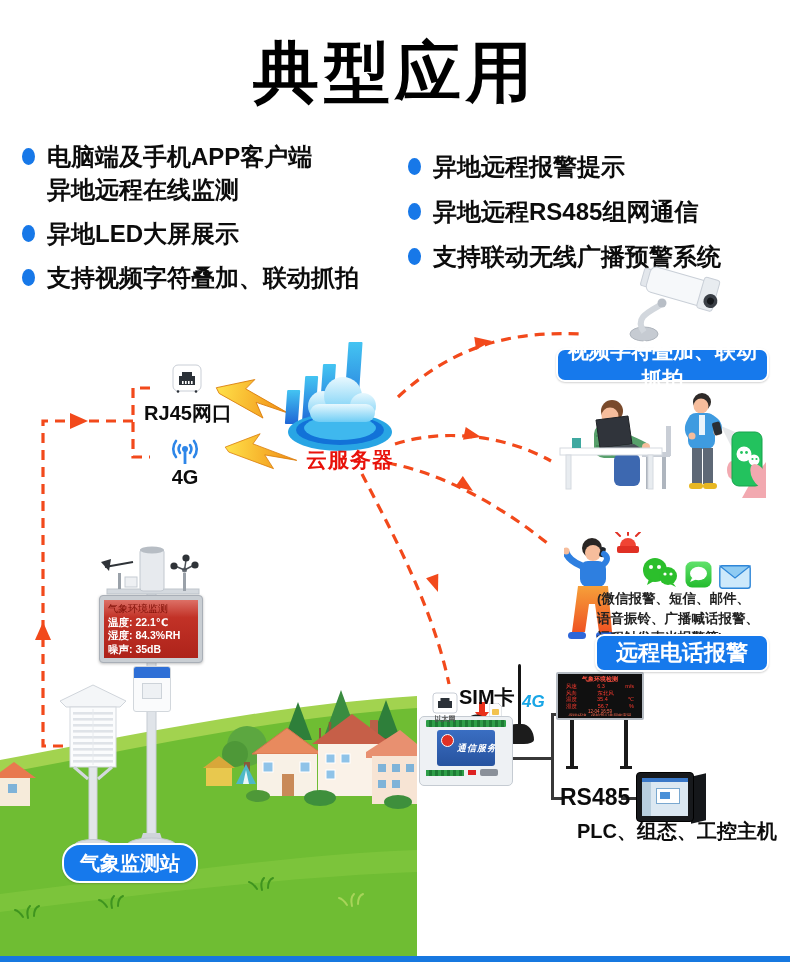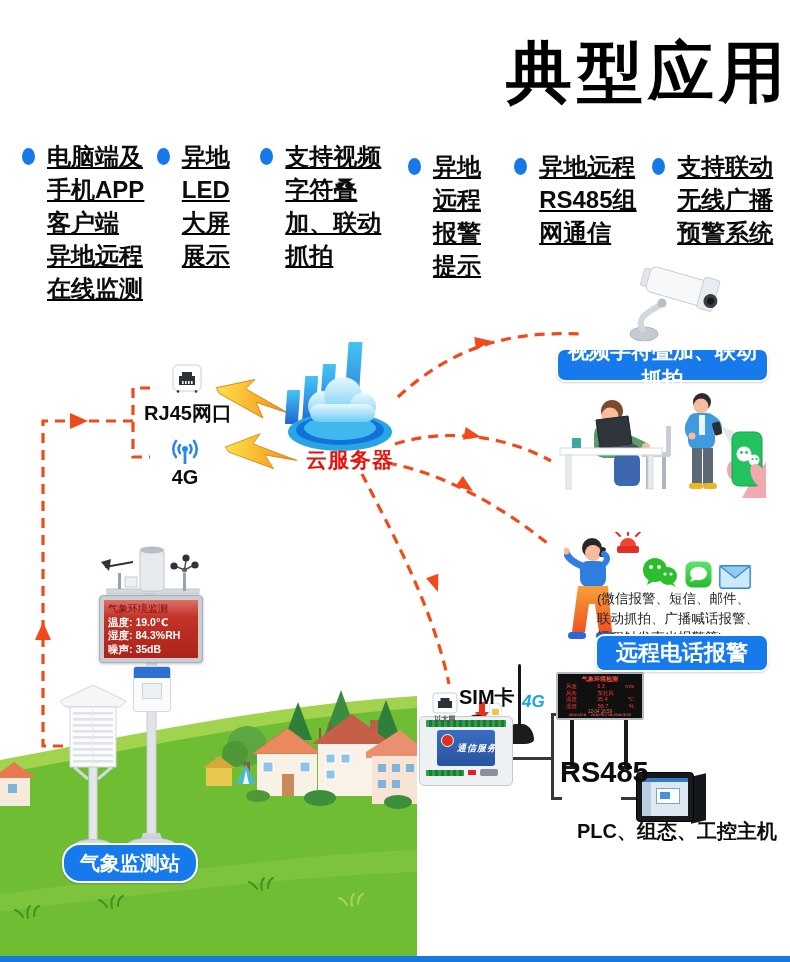--- a/index.html
+++ b/index.html
@@ -1,21 +1,21 @@
 <!DOCTYPE html>
 <html><head>
 <meta charset="utf-8">
 <style>
   html,body{margin:0;padding:0;background:#fff;}
   #page{position:relative;width:790px;height:962px;background:#fff;overflow:hidden;
         font-family:"Liberation Sans","DejaVu Sans",sans-serif;}
   .abs{position:absolute;}
-  .title{left:0;right:0;top:28px;text-align:right;font-size:66px;font-weight:900;
+  .title{left:0;right:0;top:28px;text-align:center;font-size:66px;font-weight:900;
          color:#000;letter-spacing:5px;}
-  .col{position:absolute;display:flex;text-decoration:underline;}
+  .col{position:absolute;display:flex;flex-direction:column;}
   .col-left{left:22px;top:140px;width:382px;gap:11px;}
   .col-right{left:408px;top:150px;width:380px;gap:12px;}
   .feat{display:flex;gap:12px;font-size:24px;font-weight:700;color:#0c0c0c;line-height:33px;}
   .dot{width:13px;height:17px;border-radius:50%;background:#1778E8;margin-top:8px;flex:none;}
   .feat .l2{display:block;}
   .pill{position:absolute;background:#1679EC;color:#fff;font-weight:700;text-align:center;
         border:2px solid #fff;box-shadow:0 1px 2px rgba(0,0,0,.18);border-radius:9px;
         display:flex;align-items:center;justify-content:center;z-index:6;}
   .blk-label{position:absolute;color:#0c0c0c;font-weight:800;z-index:6;}
   .red-label{position:absolute;color:#E8120A;font-weight:900;z-index:6;}
@@ -26,21 +26,21 @@
   .led-title{font-size:10px;font-weight:400;color:#7E0F06;text-align:left;line-height:11px;}
   .led-row{font-size:10.5px;font-weight:800;color:#fff;line-height:12px;white-space:nowrap;}
   .led2{position:absolute;z-index:5;background:#101010;border:2px solid #b6bcc3;border-radius:2px;
         box-sizing:border-box;color:#FF3B2F;padding:2px 4px;display:flex;flex-direction:column;justify-content:space-between;}
   .led2 .t{font-size:6px;font-weight:700;text-align:center;line-height:7px;color:#FF5040;}
   .led2 .r{font-size:5.5px;line-height:6.5px;display:flex;justify-content:space-between;padding:0 4px;}
   .led2 .f{font-size:4.5px;line-height:5px;text-align:center;color:#FF6A50;white-space:nowrap;overflow:hidden;}
   .wire{position:absolute;background:#383838;z-index:4;}
   .para{position:absolute;font-size:17.5px;line-height:24.5px;font-weight:500;color:#1a1a1a;
         word-break:break-all;z-index:6;}
-  .note-line{font-size:13.5px;line-height:19.5px;font-weight:400;color:#222;white-space:nowrap;}
+  .note-line{font-size:13.5px;line-height:19.5px;font-weight:700;color:#222;white-space:nowrap;}
   .bar-footer{position:absolute;left:0;top:956px;width:790px;height:6px;background:#1778E0;z-index:7;}
   .server-dev{position:absolute;z-index:5;width:94px;height:70px;background:#eef1f4;border:1px solid #c5cbd2;
               border-radius:5px;box-sizing:border-box;padding:3px 6px;}
   .srv-term{height:7px;border-radius:1px;background:repeating-linear-gradient(90deg,#2e9e48 0 3px,#1d7a34 3px 6px);}
   .srv-panel{position:relative;height:36px;margin:3px 11px;background:linear-gradient(180deg,#3a6ec2,#27539f);
              border-radius:3px;overflow:hidden;}
   .srv-logo{position:absolute;left:4px;top:4px;width:11px;height:11px;border-radius:50%;background:#E03024;
             border:1.5px solid #fff;}
   .srv-txt{position:absolute;left:20px;top:12px;color:#fff;font-size:9px;font-style:italic;font-weight:800;
            letter-spacing:1px;white-space:nowrap;}
@@ -218,21 +218,21 @@
         <path d="M14,82 L28,94 M52,82 L38,94" stroke="#d3d8dd" stroke-width="3"></path>
         <rect x="29" y="82" width="8" height="76" fill="#e3e6ea" stroke="#ccd1d7"></rect>
         <ellipse cx="33" cy="160" rx="18" ry="5.5" fill="#d8dce1" stroke="#c2c8cf"></ellipse>
       </g>
     </svg>
   </div>
 
   <div class="led-board" style="left:99px;top:595px;width:104px;height:68px">
     <div class="led-inner">
       <div class="led-title">气象环境监测</div>
-      <div class="led-row"><span>温度:</span> <span>19.0℃</span></div>
+      <div class="led-row"><span>温度:</span> <span>22.1℃</span></div>
       <div class="led-row"><span>湿度:</span> <span>84.3%RH</span></div>
       <div class="led-row"><span>噪声:</span> <span>35dB</span></div>
     </div>
   </div>
 
   <div class="ctrlbox" style="left:133px;top:666px">
     <div class="strip"></div>
       <div class="scr2"></div>
   </div>
 
@@ -466,21 +466,21 @@
   </div>
   <div class="abs" style="left:719px;top:565px;z-index:5">
     <svg width="32" height="24" viewBox="0 0 32 24">
       <rect x="0.8" y="0.8" width="30.4" height="22.4" rx="2.5" fill="#cde9fb" stroke="#2e86d8" stroke-width="1.4"></rect>
       <polygon points="1,1 31,1 16,13" fill="#8fcbf2" stroke="#2e86d8" stroke-width="1.2"></polygon>
     </svg>
   </div>
 
   <div class="abs" style="left:597px;top:589px;z-index:5">
     <div class="note-line">(微信报警、短信、邮件、</div>
-    <div class="note-line">联动抓拍、广播喊话报警、</div>
+    <div class="note-line">语音振铃、广播喊话报警、</div>
     <div class="note-line">远程触发声光报警等)</div>
   </div>
 
   <div class="pill" style="left:595px;top:634px;width:170px;height:34px;font-size:22px">远程电话报警</div>
 
   <div class="abs" style="left:432px;top:692px;z-index:5">
     <svg width="26" height="22" viewBox="0 0 26 22">
       <rect x="1" y="1" width="24" height="20" rx="3" fill="#fff" stroke="#c9ced6"></rect>
       <path d="M6,16 V9 h2.5 V6 h9 v3 H20 v7 z" fill="#2b3138"></path>
     </svg>
@@ -552,21 +552,21 @@
   <div class="leg" style="left:624px;top:720px;height:48px"></div>
   <div class="foot" style="left:566px;top:766px"></div>
   <div class="foot" style="left:620px;top:766px"></div>
 
   <div class="wire" style="left:510px;top:757px;width:41px;height:2.5px"></div>
   <div class="wire" style="left:551px;top:713px;width:2.5px;height:87px"></div>
   <div class="wire" style="left:553px;top:713px;width:10px;height:2.5px"></div>
   <div class="wire" style="left:553px;top:797px;width:9px;height:2.5px"></div>
   <div class="wire" style="left:621px;top:797px;width:19px;height:2.5px"></div>
 
-  <div class="blk-label" style="left:560px;top:756px;font-size:29px">RS485</div>
+  <div class="blk-label" style="left:560px;top:784px;font-size:23px">RS485</div>
 
   <div class="plc" style="left:636px;top:772px">
     <div class="stand"></div>
     <div class="front">
         <div class="scr">
           <div class="tb"></div>
           <div class="sb"></div>
           <div class="w1"></div>
           <div class="w2"></div>
         </div>

